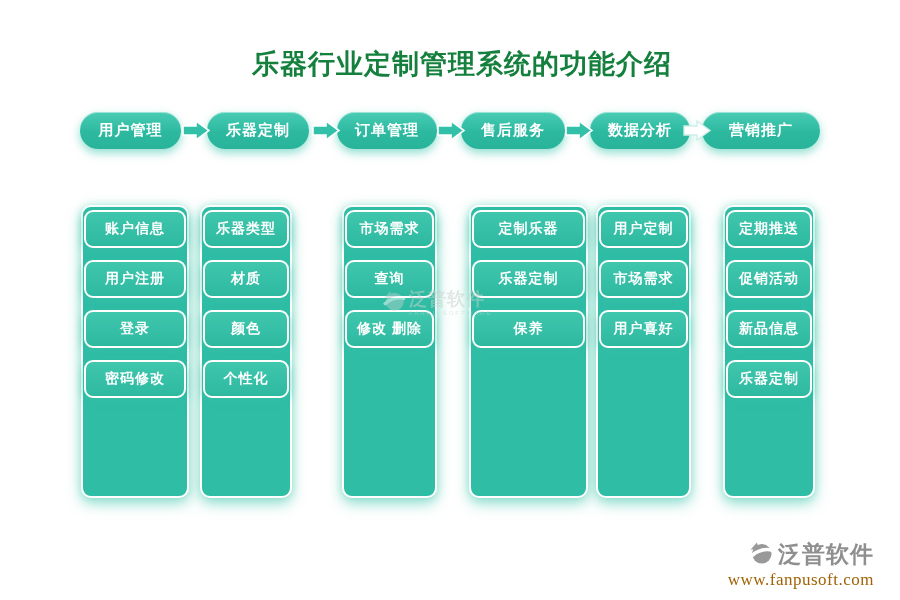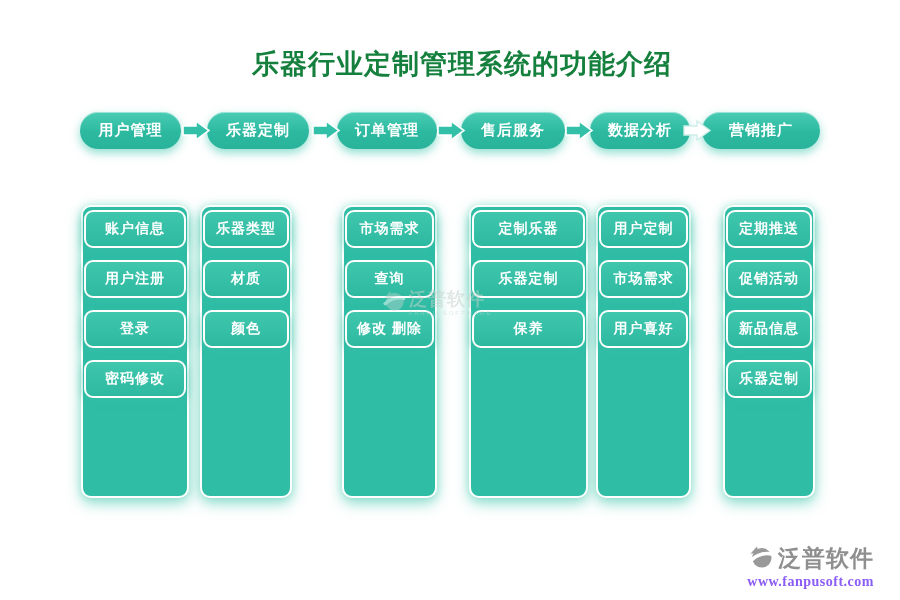--- a/index.html
+++ b/index.html
@@ -74,21 +74,21 @@
 
   
   .footer { position:absolute; right:26px; bottom:10px; text-align:right; }
   .footer-row { display:flex; align-items:center; gap:4px; justify-content:flex-end; }
   .footer-brand {
     font-family:"Liberation Serif", serif;
     font-size:23px; font-weight:bold; color:#8f8f8f; letter-spacing:1px; line-height:26px;
   }
   .footer-url {
     font-family:"Liberation Serif", serif;
-    font-size:14px; font-weight:bold; color:#8b5cf6; letter-spacing:.5px; margin-top:0;
+    font-size:17px; font-weight:normal; color:#a16207; letter-spacing:.5px; margin-top:0;
   }
 </style>
 </head>
 <body>
 
 <div class="canvas">
 
   <div class="title">乐器行业定制管理系统的功能介绍</div>
 
   <div class="hbtn hb1">用户管理</div>
@@ -128,20 +128,21 @@
     <div class="cbtn">账户信息</div>
     <div class="cbtn">用户注册</div>
     <div class="cbtn">登录</div>
     <div class="cbtn">密码修改</div>
   </div>
 
   <div class="col c2">
     <div class="cbtn">乐器类型</div>
     <div class="cbtn">材质</div>
     <div class="cbtn">颜色</div>
+    <div class="cbtn">个性化</div>
   </div>
 
   <div class="col c3">
     <div class="cbtn">市场需求</div>
     <div class="cbtn">查询</div>
     <div class="cbtn">修改 删除</div>
   </div>
 
   <div class="col c4">
     <div class="cbtn">定制乐器</div>

